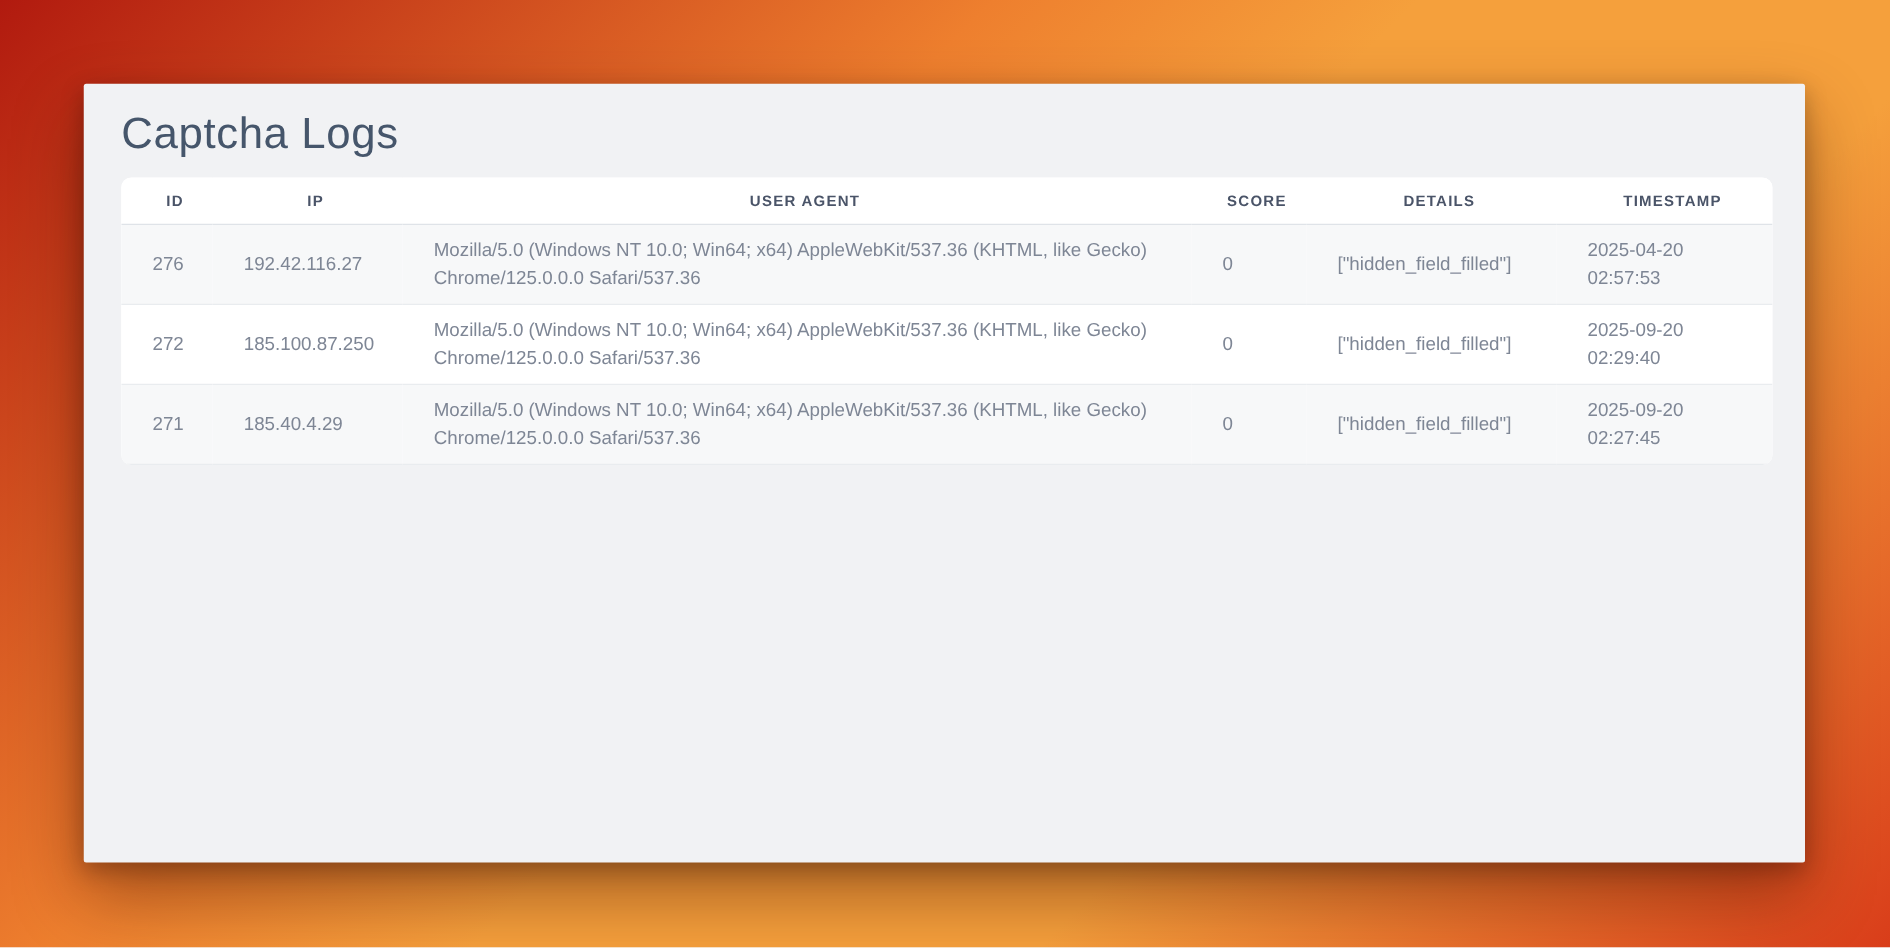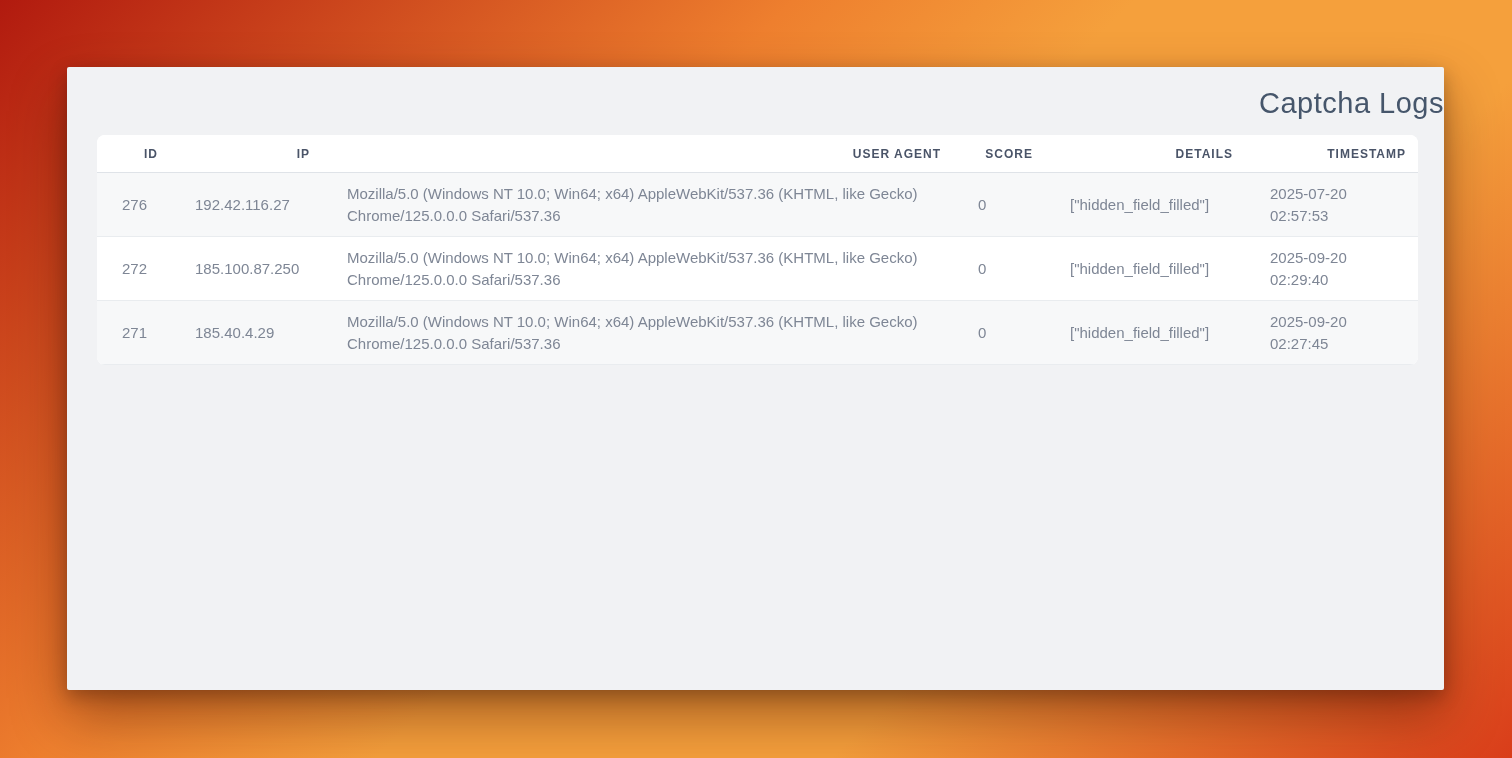--- a/index.html
+++ b/index.html
@@ -28,41 +28,40 @@
     width: 1377px;
     height: 623px;
     background: #f1f2f4;
     border-radius: 2px;
     box-shadow: 0 26px 55px rgba(70, 15, 0, 0.45), 0 6px 18px rgba(0, 0, 0, 0.25);
     overflow: hidden;
   }
   .page-title {
     margin: 0;
     padding: 20px 0 15px 30px;
-    font-size: 29px;
+    font-size: 35px;
     font-weight: 500;
     letter-spacing: 0.5px;
     color: #46566b;
-    text-align: right;
   }
   .table-wrap {
     margin: 0 26px 0 30px;
     border-radius: 8px;
     overflow: hidden;
     background: #ffffff;
   }
   table.log-table {
     border-collapse: collapse;
     table-layout: fixed;
     width: 1321px;
     font-family: "Liberation Sans", "DejaVu Sans", sans-serif;
   }
   .log-table thead th {
     background: #ffffff;
-    text-align: right;
+    text-align: center;
     font-size: 12px;
     font-weight: 700;
     letter-spacing: 1px;
     color: #4a5468;
     padding: 12px 12px 11px 25px;
     border-bottom: 1px solid #dfe3e8;
     white-space: nowrap;
   }
   .log-table tbody td {
     font-size: 15px;
@@ -111,21 +110,21 @@
         </thead>
         <tbody>
 
 
   <tr>
     <td>276</td>
     <td>192.42.116.27</td>
     <td>Mozilla/5.0 (Windows NT 10.0; Win64; x64) AppleWebKit/537.36 (KHTML, like Gecko) Chrome/125.0.0.0 Safari/537.36</td>
     <td>0</td>
     <td>["hidden_field_filled"]</td>
-    <td>2025-07-20 02:57:53</td>
+    <td>2025-04-20 02:57:53</td>
   </tr>
 
 
 
 
   <tr>
     <td>272</td>
     <td>185.100.87.250</td>
     <td>Mozilla/5.0 (Windows NT 10.0; Win64; x64) AppleWebKit/537.36 (KHTML, like Gecko) Chrome/125.0.0.0 Safari/537.36</td>
     <td>0</td>

